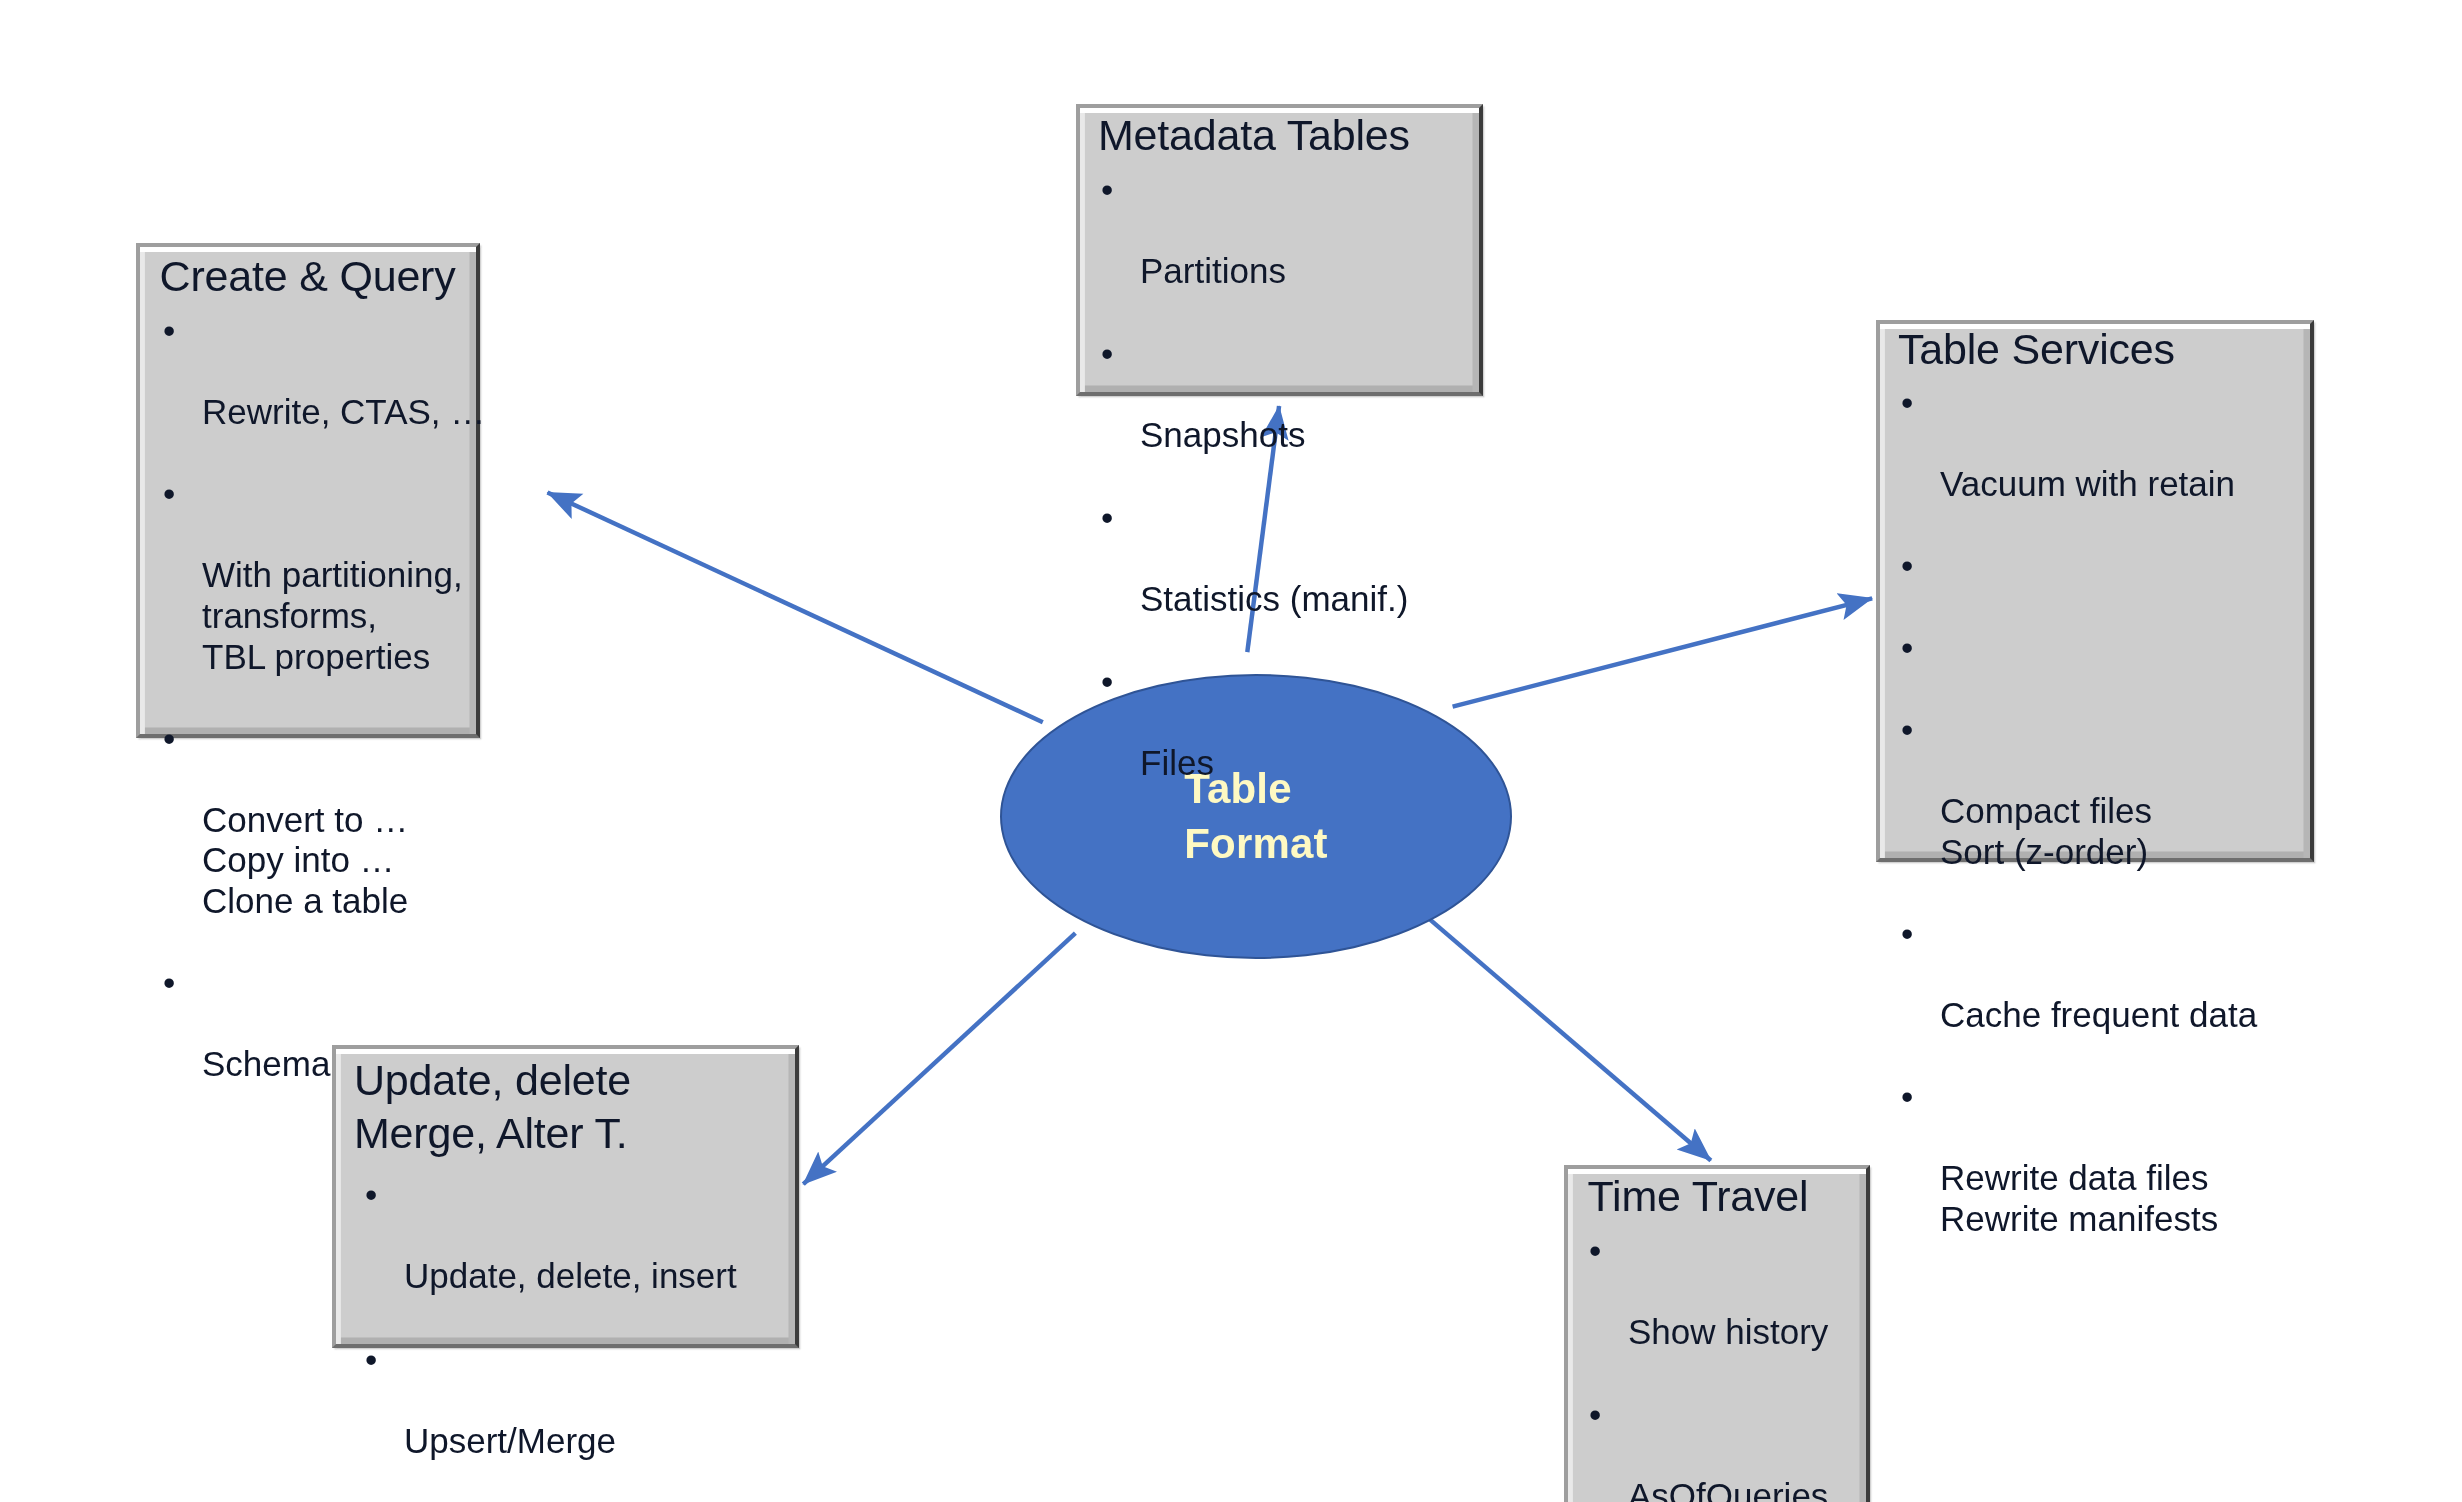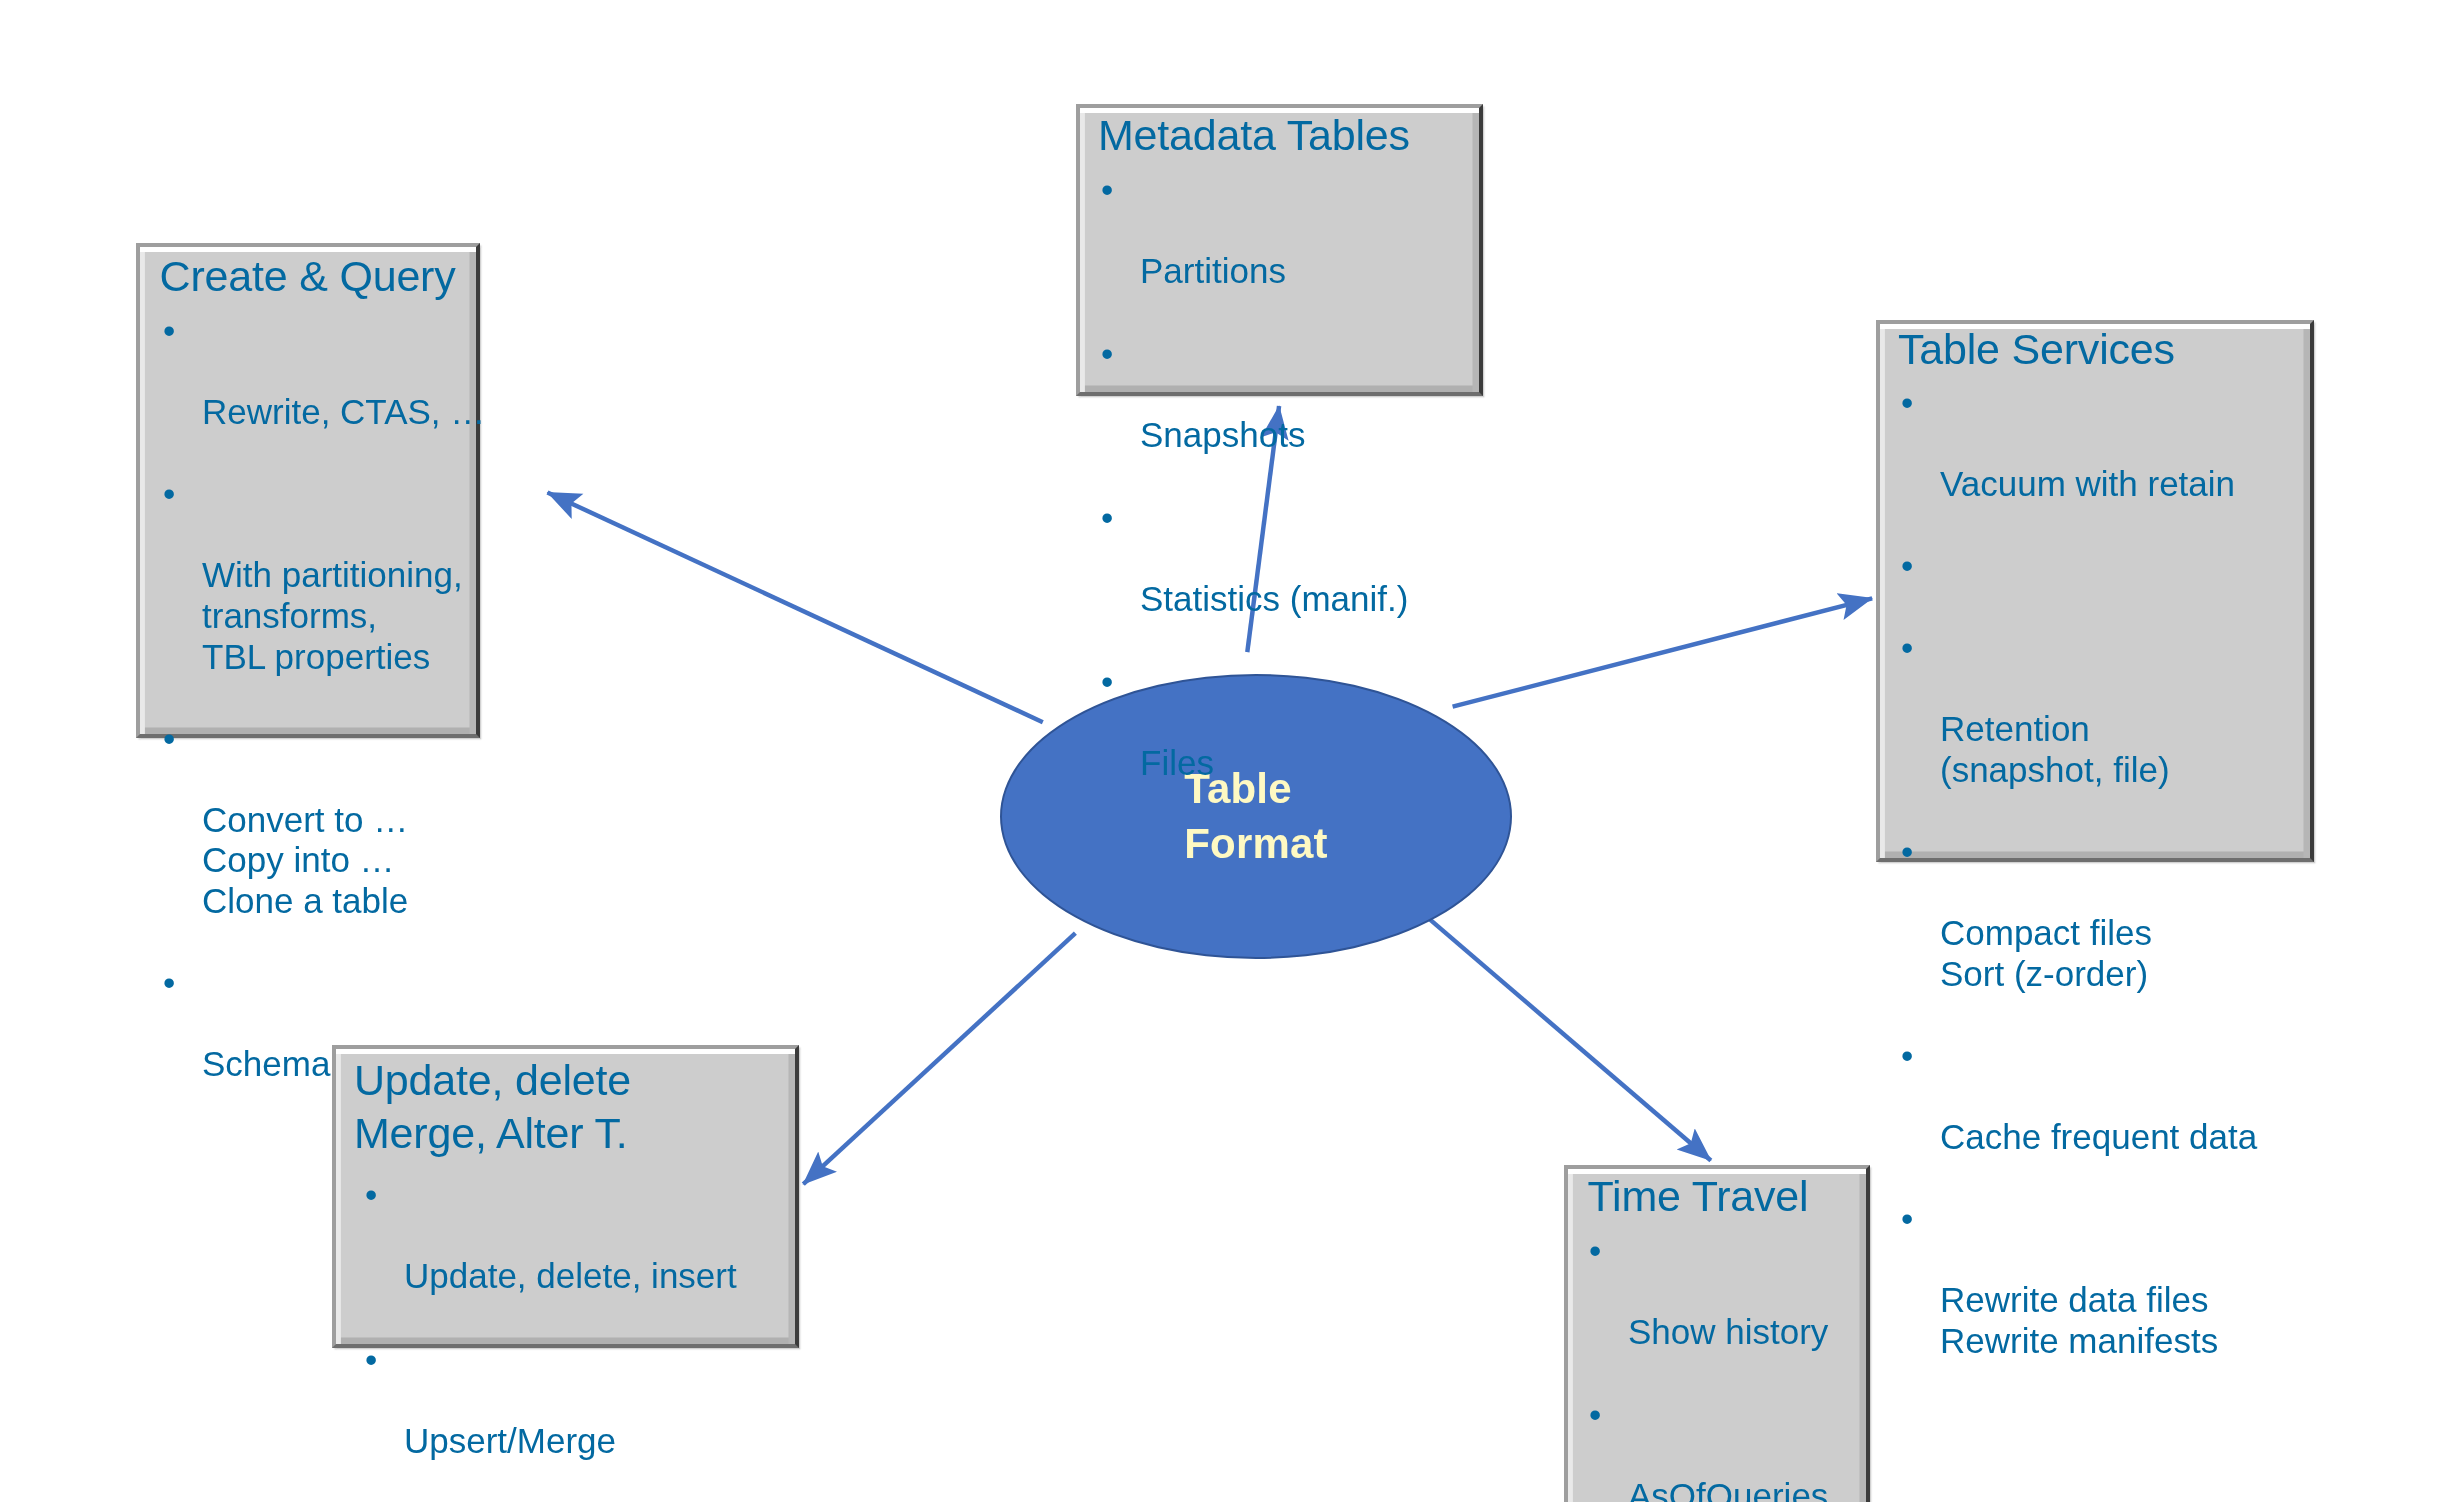--- a/index.html
+++ b/index.html
@@ -20,21 +20,21 @@
     box-sizing:border-box;
     border-top:4.9px solid #9e9e9e;
     border-left:4.9px solid #9e9e9e;
     border-right:4.9px solid #3b3b3b;
     border-bottom:4.9px solid #6e6e6e;
     box-shadow: inset 0 5.7px 0 -0.8px #ffffff,
                 inset 5.7px 0 0 -0.8px #e9e9e9,
                 inset -7.3px 0 0 -0.8px #b6b6b6,
                 inset 0 -7.3px 0 -0.8px #b0b0b0,
                 1.6px 2.4px 1.6px rgba(0,0,0,.18);
-    color:#0369a1;
+    color:#0f172a;
   }
   .box-inner{position:relative;height:100%;width:100%;}
 
   .box-title{
     position:absolute;
     font-weight:400;
     line-height:1.06;
     white-space:pre-line;
     letter-spacing:-0.2px;
   }
@@ -150,22 +150,20 @@
       <ul class="blist" style="left:21px;top:59px;width:407px;font-size:35px;">
         <li class="bulleted" style="padding-left:39px;margin-bottom:0.8px;">
           <span class="bul">•</span>
           <span class="txt">Vacuum with retain</span>
         </li>
         <li class="bulleted" style="padding-left:39px;margin-bottom:0.8px;">
           <span class="bul">•</span>
         </li>
         <li class="bulleted" style="padding-left:39px;margin-bottom:0.8px;">
           <span class="bul">•</span>
-          <span class="txt">Retention
-(snapshot, file)</span>
         </li>
         <li class="bulleted" style="padding-left:39px;margin-bottom:0.8px;">
           <span class="bul">•</span>
           <span class="txt">Compact files
 Sort (z-order)</span>
         </li>
         <li class="bulleted" style="padding-left:39px;margin-bottom:0.8px;">
           <span class="bul">•</span>
           <span class="txt">Cache frequent data</span>
         </li>

